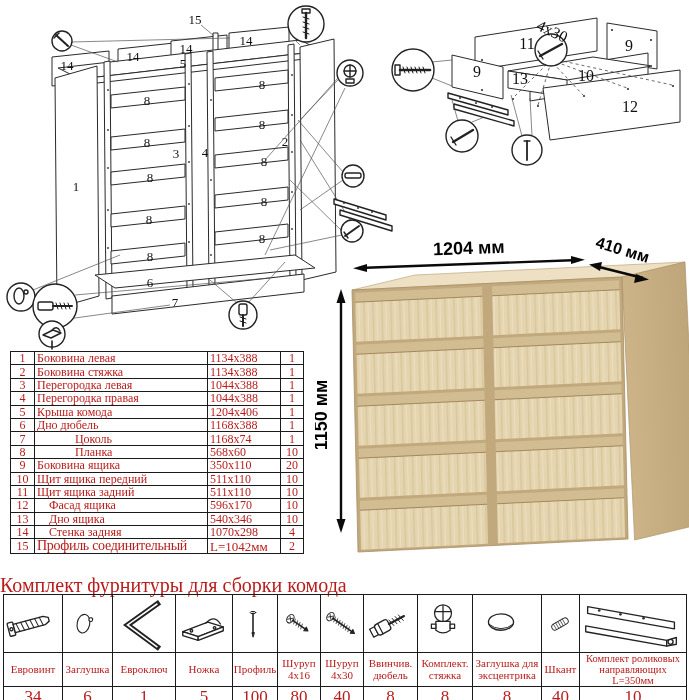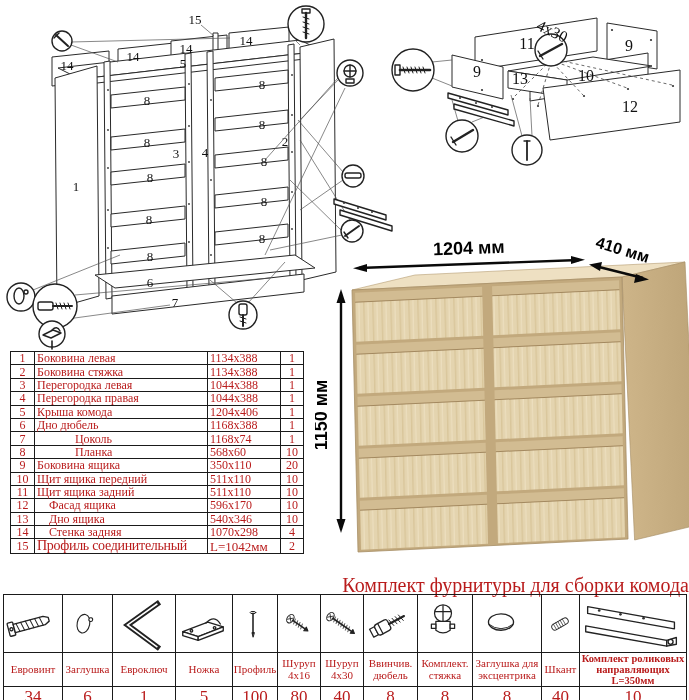--- a/index.html
+++ b/index.html
@@ -21,28 +21,28 @@
   .pt-num{width:19px;text-align:center;padding:0;}
   .pt-name{width:130px;margin-top:48px;}
   .pt-size{width:68px;text-align:left;}
   .pt-qty{width:18px;text-align:center;padding:0;}
   .parts-table tr:nth-child(7) .pt-name,.parts-table tr:nth-child(8) .pt-name{padding-left:40px;}
   .parts-table tr:nth-child(12) .pt-name,.parts-table tr:nth-child(13) .pt-name,
   .parts-table tr:nth-child(14) .pt-name{padding-left:14px;}
   .parts-table tr:nth-child(15) .pt-name{font-size:14px;letter-spacing:-.3px;}
   .parts-table tr:nth-child(15) .pt-size{font-size:13px;}
 
-  .hw-title{position:absolute;top:574px;left:0;width:689px;text-align:right;
+  .hw-title{position:absolute;top:574px;left:0;width:689px;text-align:left;
             font-size:20px;white-space:nowrap;}
   .hw-table{position:absolute;left:3px;top:594px;border-collapse:collapse;
             table-layout:fixed;width:683px;}
   .hw-table td{border:1px solid #1a1a1a;text-align:center;vertical-align:middle;padding:0;}
   .hw-icon-cell{height:57px;}
   .hw-name{font-size:11px;line-height:1.05;height:24px;}
-  .hw-name-sm{font-size:10.5px;font-weight:bold;}
+  .hw-name-sm{font-size:10.5px;}
   .hw-qty{font-size:17px;height:19px;}
 </style>
 </head>
 <body>
 
 <div class="sheet">
 
   <svg style="position:absolute;left:0;top:0" width="400" height="350" viewBox="0 0 400 350">
 
     <g class="line">

